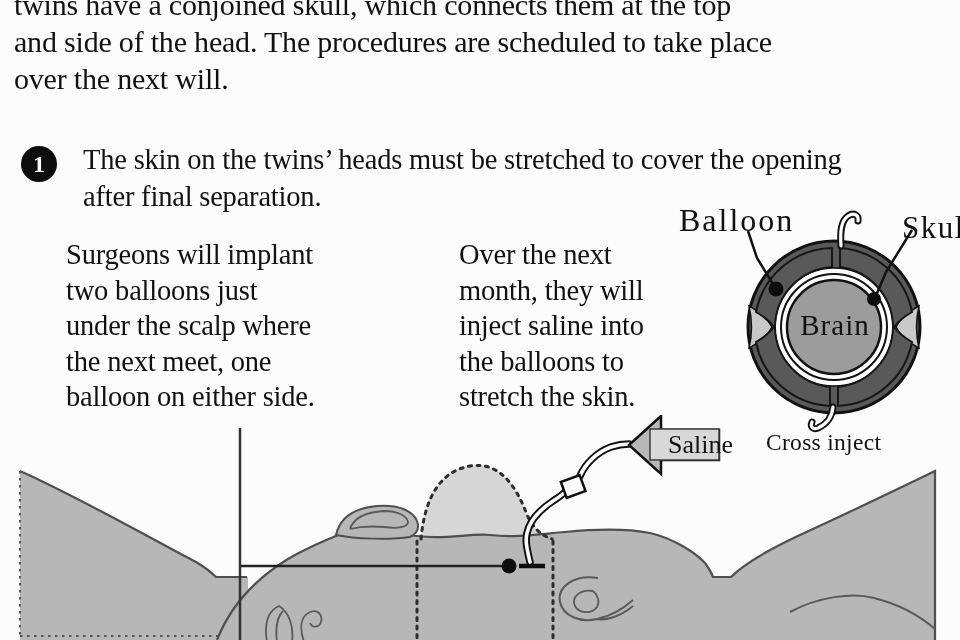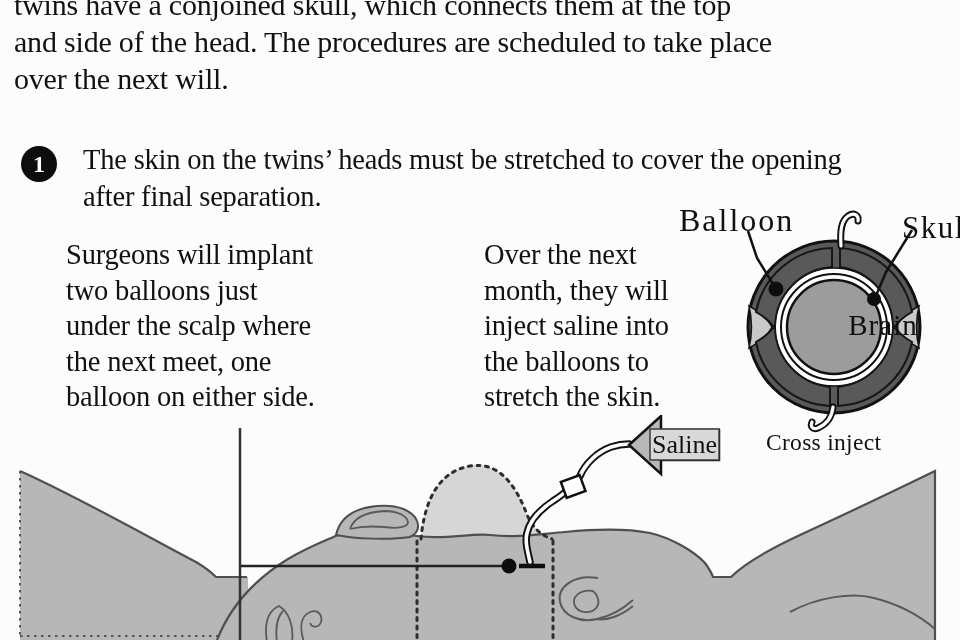--- a/index.html
+++ b/index.html
@@ -11,26 +11,26 @@
   .abs{position:absolute;}
   .intro{left:14px;top:-14px;font-size:30px;line-height:37px;letter-spacing:-0.2px;white-space:nowrap;}
   .stepnum{
     left:21px;top:146px;width:36px;height:36px;border-radius:50%;
     background:#0d0d0d;color:#fff;font-size:24px;font-weight:bold;
     display:flex;align-items:center;justify-content:center;
   }
   .steptext{left:63px;top:141px;font-size:28.5px;line-height:37px;white-space:nowrap;letter-spacing:-0.2px;margin-left:20px;}
   .col{font-size:28.5px;line-height:35.5px;white-space:nowrap;letter-spacing:-0.2px;}
   .colL{left:66px;top:237px;}
-  .colR{left:459px;top:237px;margin-left:25px;}
+  .colR{left:459px;top:237px;}
   .lblBalloon{left:679px;top:202px;font-size:32px;letter-spacing:2px;}
   .lblSkull{left:888px;top:210px;font-size:31px;letter-spacing:1.5px;margin-left:14px;}
-  .lblBrain{left:795px;top:309px;width:80px;text-align:center;font-size:29px;letter-spacing:1px;margin-left:48px;}
+  .lblBrain{left:795px;top:309px;width:80px;text-align:center;font-size:29px;letter-spacing:1px;}
   .lblCross{left:766px;top:429px;font-size:23.5px;letter-spacing:0.3px;}
-  .lblSaline{left:649px;top:429px;width:71px;height:31px;text-align:center;font-size:26px;line-height:31px;}
+  .lblSaline{left:649px;top:429px;width:71px;height:31px;text-align:center;font-size:26px;line-height:31px;padding-left:16px;}
   svg{position:absolute;display:block;}
 </style>
 </head>
 <body>
 
 <div id="canvas">
 
   <div class="abs intro">
     <div>twins have a conjoined skull, which connects them at the top</div>
     <div>and side of the head. The procedures are scheduled to take place</div>

